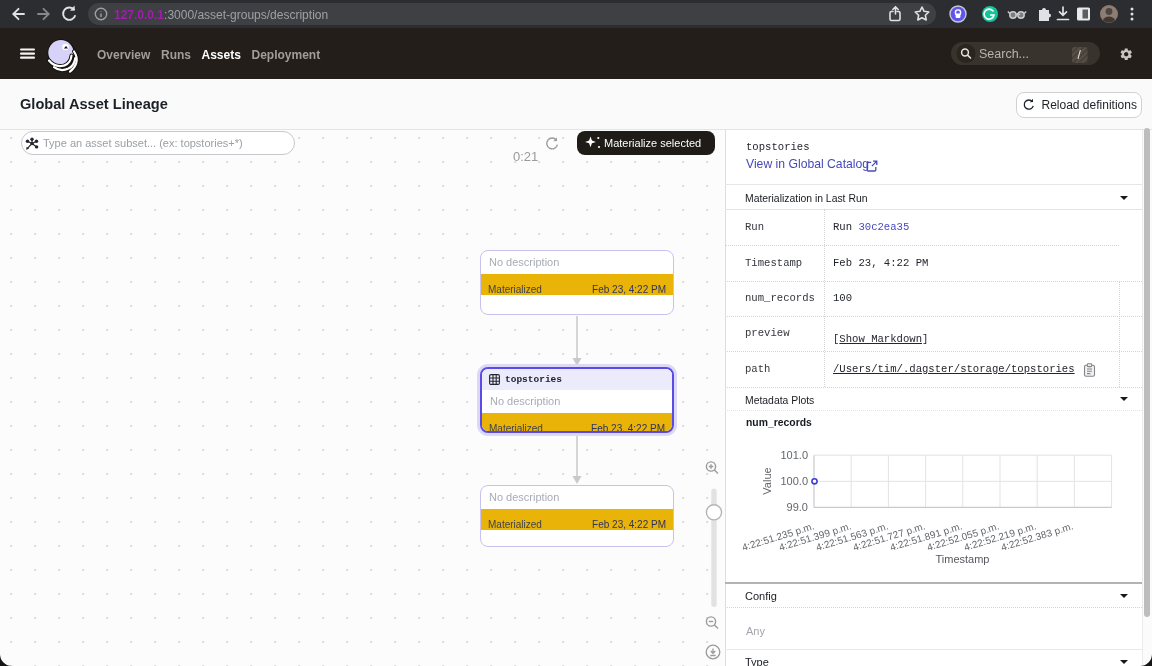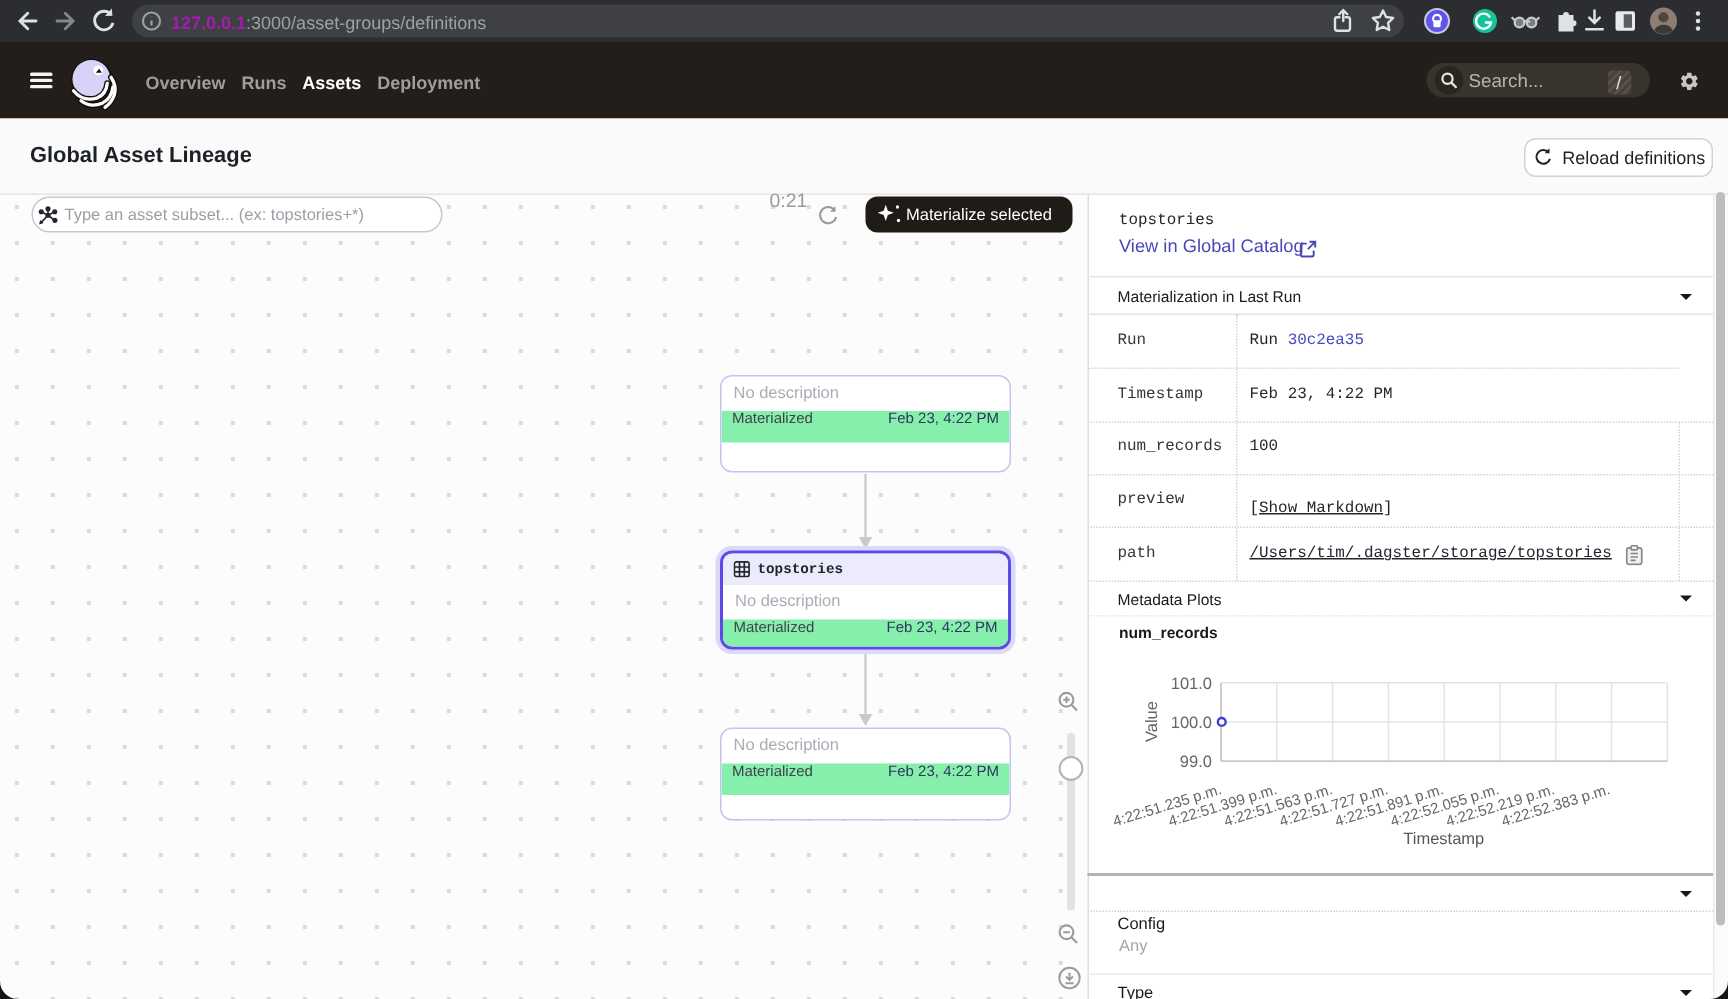--- a/index.html
+++ b/index.html
@@ -23,29 +23,29 @@
 #ptitle { position:absolute; left:20px; top:96px; font-size:14.6px; font-weight:700; color:#1c2127; }
 #reloadbtn { position:absolute; left:1016px; top:92px; width:126px; height:26px; background:#fff; border:1px solid #d2d2d6; border-radius:8px; font-size:12px; color:#1c2127; }
 
 
 #graph { position:absolute; left:0; top:130px; width:725px; height:536px;
   background-color:#fcfcfc;
   background-image:radial-gradient(circle 1.5px, #dbdbdb 99%, transparent 100%);
   background-size:24px 24px;
   background-position:23.2px 20px; }
 #subsetinput { position:absolute; left:21px; top:131px; width:274px; height:24px; border:1px solid #c8c8cc; border-radius:12px; background:#fff; font-size:12px; color:#9aa0a6; }
-#timer { position:absolute; left:513px; top:126px; font-size:13px; color:#9b9b9b; }
+#timer { position:absolute; left:513px; top:149px; font-size:13px; color:#9b9b9b; }
 #matbtn { position:absolute; left:577px; top:131px; width:138px; height:24px; background:#1f1b17; border-radius:8px; color:#fff; font-size:12px; }
 
 
 .node { position:absolute; left:480px; width:194px; background:#fff; border:1px solid #c8c2f0; border-radius:8px; overflow:hidden; }
 .node .hd { height:21px; background:#ecebfc; display:flex; align-items:center; padding-left:7px; }
 .node .hd .nm { font-family:"Liberation Mono", monospace; font-weight:700; font-size:9.5px; color:#21242b; margin-left:5px; }
 .node .ds { height:22.5px; display:flex; align-items:center; padding-left:8px; font-size:11px; color:#a8acb4; }
-.node .ft { height:21.5px; background:#86efac; display:flex; align-items:flex-start; justify-content:space-between; padding:0 7px 0 7px; font-size:10px; }
+.node .ft { height:21.5px; background:#eab308; display:flex; align-items:flex-end; justify-content:space-between; padding:0 7px 0 7px; font-size:10px; }
 .node .ft .st { color:#40434b; }
 .node .ft .dt { color:#2e3560; }
 .node.sel { border:2px solid #5a4be8; box-shadow:0 0 0 3px #dcd8f8; }
 
 
 #panel { position:absolute; left:725px; top:130px; width:417px; height:536px; background:#fff; border-left:1px solid #dedede; }
 .caret { position:absolute; width:0; height:0; border-left:4px solid transparent; border-right:4px solid transparent; border-top:4.5px solid #16181c; }
 .shead { position:absolute; font-size:10.4px; font-weight:400; color:#181b20; }
 #scrollbar { position:absolute; left:1142px; top:130px; width:10px; height:536px; background:#fbfbfb; border-left:1px solid #ececec; }
 #thumb { position:absolute; left:1143.5px; top:128px; width:6px; height:489px; background:#bdbdbd; border-radius:3px; }
@@ -113,21 +113,21 @@
     <circle cx="1109" cy="14" r="9" fill="#8d7d72"></circle>
     <circle cx="1109" cy="11.5" r="3.4" fill="#4e4540"></circle>
     <path d="M1102.8 20.2 a7 7 0 0 1 12.4 0 a9 9 0 0 1 -12.4 0" fill="#3e3833"></path>
 
     <g fill="#dee1e5">
       <circle cx="1132" cy="9" r="1.5"></circle>
         <circle cx="1132" cy="14" r="1.5"></circle>
         <circle cx="1132" cy="19" r="1.5"></circle>
     </g>
   </svg>
-  <div class="abs" style="left:114px;top:7.5px;font-size:12px;letter-spacing:0;"><span class="urlwhite">127.0.0.1</span><span class="urlgray">:3000/asset-groups/definitions</span></div>
+  <div class="abs" style="left:114px;top:7.5px;font-size:12px;letter-spacing:0;"><span class="urlwhite">127.0.0.1</span><span class="urlgray">:3000/asset-groups/description</span></div>
 
   <div id="dnav"></div>
   <svg class="abs" style="left:0;top:28px" width="1152" height="51" viewBox="0 0 1152 51">
 
     <g fill="#f5f3f1">
       <rect x="20" y="20.4" width="15" height="2.2" rx="1"></rect>
       <rect x="20" y="24.5" width="15" height="2.2" rx="1"></rect>
       <rect x="20" y="28.6" width="15" height="2.2" rx="1"></rect>
     </g>
 
@@ -344,21 +344,21 @@
       <text x="201" y="99" transform="rotate(-17 201 99)">4:22:51.727 p.m.</text>
       <text x="238" y="99" transform="rotate(-17 238 99)">4:22:51.891 p.m.</text>
       <text x="275" y="99" transform="rotate(-17 275 99)">4:22:52.055 p.m.</text>
       <text x="312" y="99" transform="rotate(-17 312 99)">4:22:52.219 p.m.</text>
       <text x="349" y="99" transform="rotate(-17 349 99)">4:22:52.383 p.m.</text>
     </g>
     <text x="237.5" y="132.5" font-family="Liberation Sans" font-size="11" fill="#55585e" text-anchor="middle">Timestamp</text>
   </svg>
 
   <div class="abs" style="left:725px;top:582px;width:417px;border-top:2px solid #b3b3b3;"></div>
-  <div class="shead" style="left:745px;top:590px;font-size:11px;margin-top:20px;">Config</div>
+  <div class="shead" style="left:745px;top:590px;font-size:11px;">Config</div>
   <div class="caret" style="left:1119.5px;top:593.5px;"></div>
   <div class="rowline" style="left:725px;top:607px;width:417px;"></div>
   <div class="abs" style="left:746px;top:625px;font-size:11px;color:#a2a5ab;">Any</div>
   <div class="abs" style="left:725px;top:649px;width:417px;border-top:1px solid #eaeaea;"></div>
   <div class="shead" style="left:745px;top:656px;font-size:11px;">Type</div>
   <div class="caret" style="left:1119.5px;top:659.5px;"></div>
   <div id="scrollbar"></div>
   <div id="thumb"></div>
 
   <svg class="abs" style="left:0;top:646px" width="1152" height="20" viewBox="0 0 1152 20">

